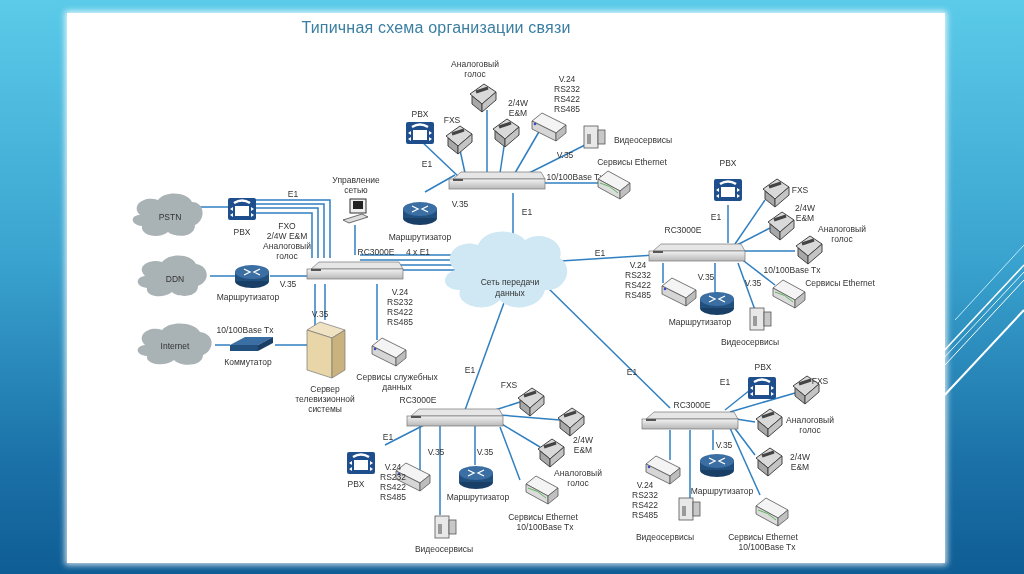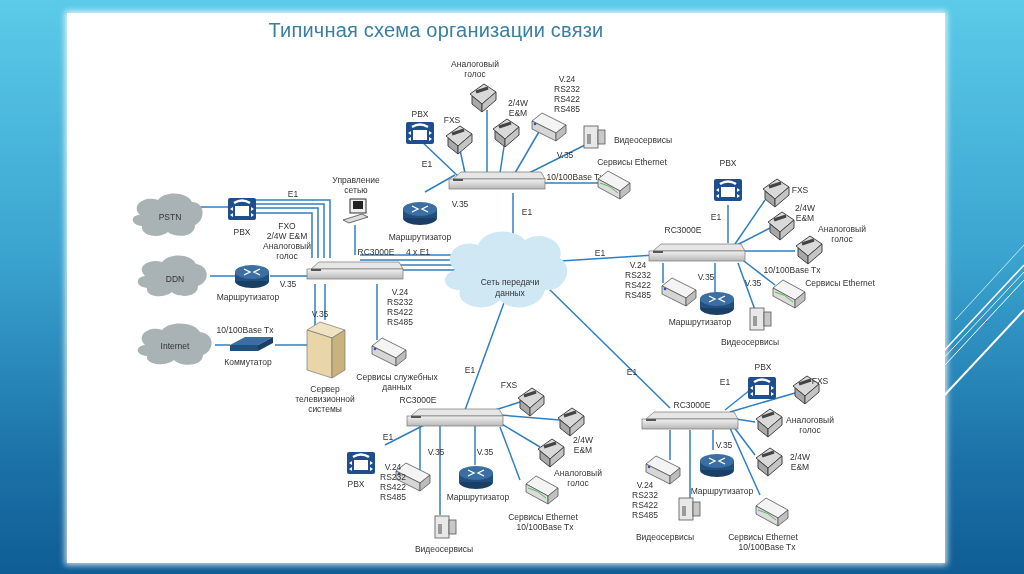--- a/index.html
+++ b/index.html
@@ -8,21 +8,21 @@
     background: linear-gradient(180deg, #5bcbe9 0%, #3aa3cf 45%, #1b72a8 80%, #0f5d95 100%);
     font-family: "Liberation Sans", sans-serif;
   }
   .stripes { position:absolute; left:935px; top:240px; width:89px; height:180px; }
   .slide {
     position:absolute; left:67px; top:13px; width:878px; height:550px;
     background:#fff; box-shadow:0 0 6px 2px rgba(255,255,255,0.8);
   }
   .title {
     position:absolute; left:0; width:872px; top:19px; text-align:center;
-    font-size:20px; color:#3a7fa3; letter-spacing:0.2px;
+    font-size:16px; color:#3a7fa3; letter-spacing:0.2px;
   }
   svg.diagram { position:absolute; left:0; top:0; }
   svg text { font-family: "Liberation Sans", sans-serif; font-size:8.5px; fill:#333; }
 </style>
 </head>
 <body>
 
 <svg class="stripes" viewBox="0 0 89 180">
   <line x1="89" y1="5" x2="20" y2="80" stroke="#bfeaf7" stroke-width="1"></line>
   <line x1="89" y1="25" x2="5" y2="115" stroke="#fff" stroke-width="1.5"></line>

